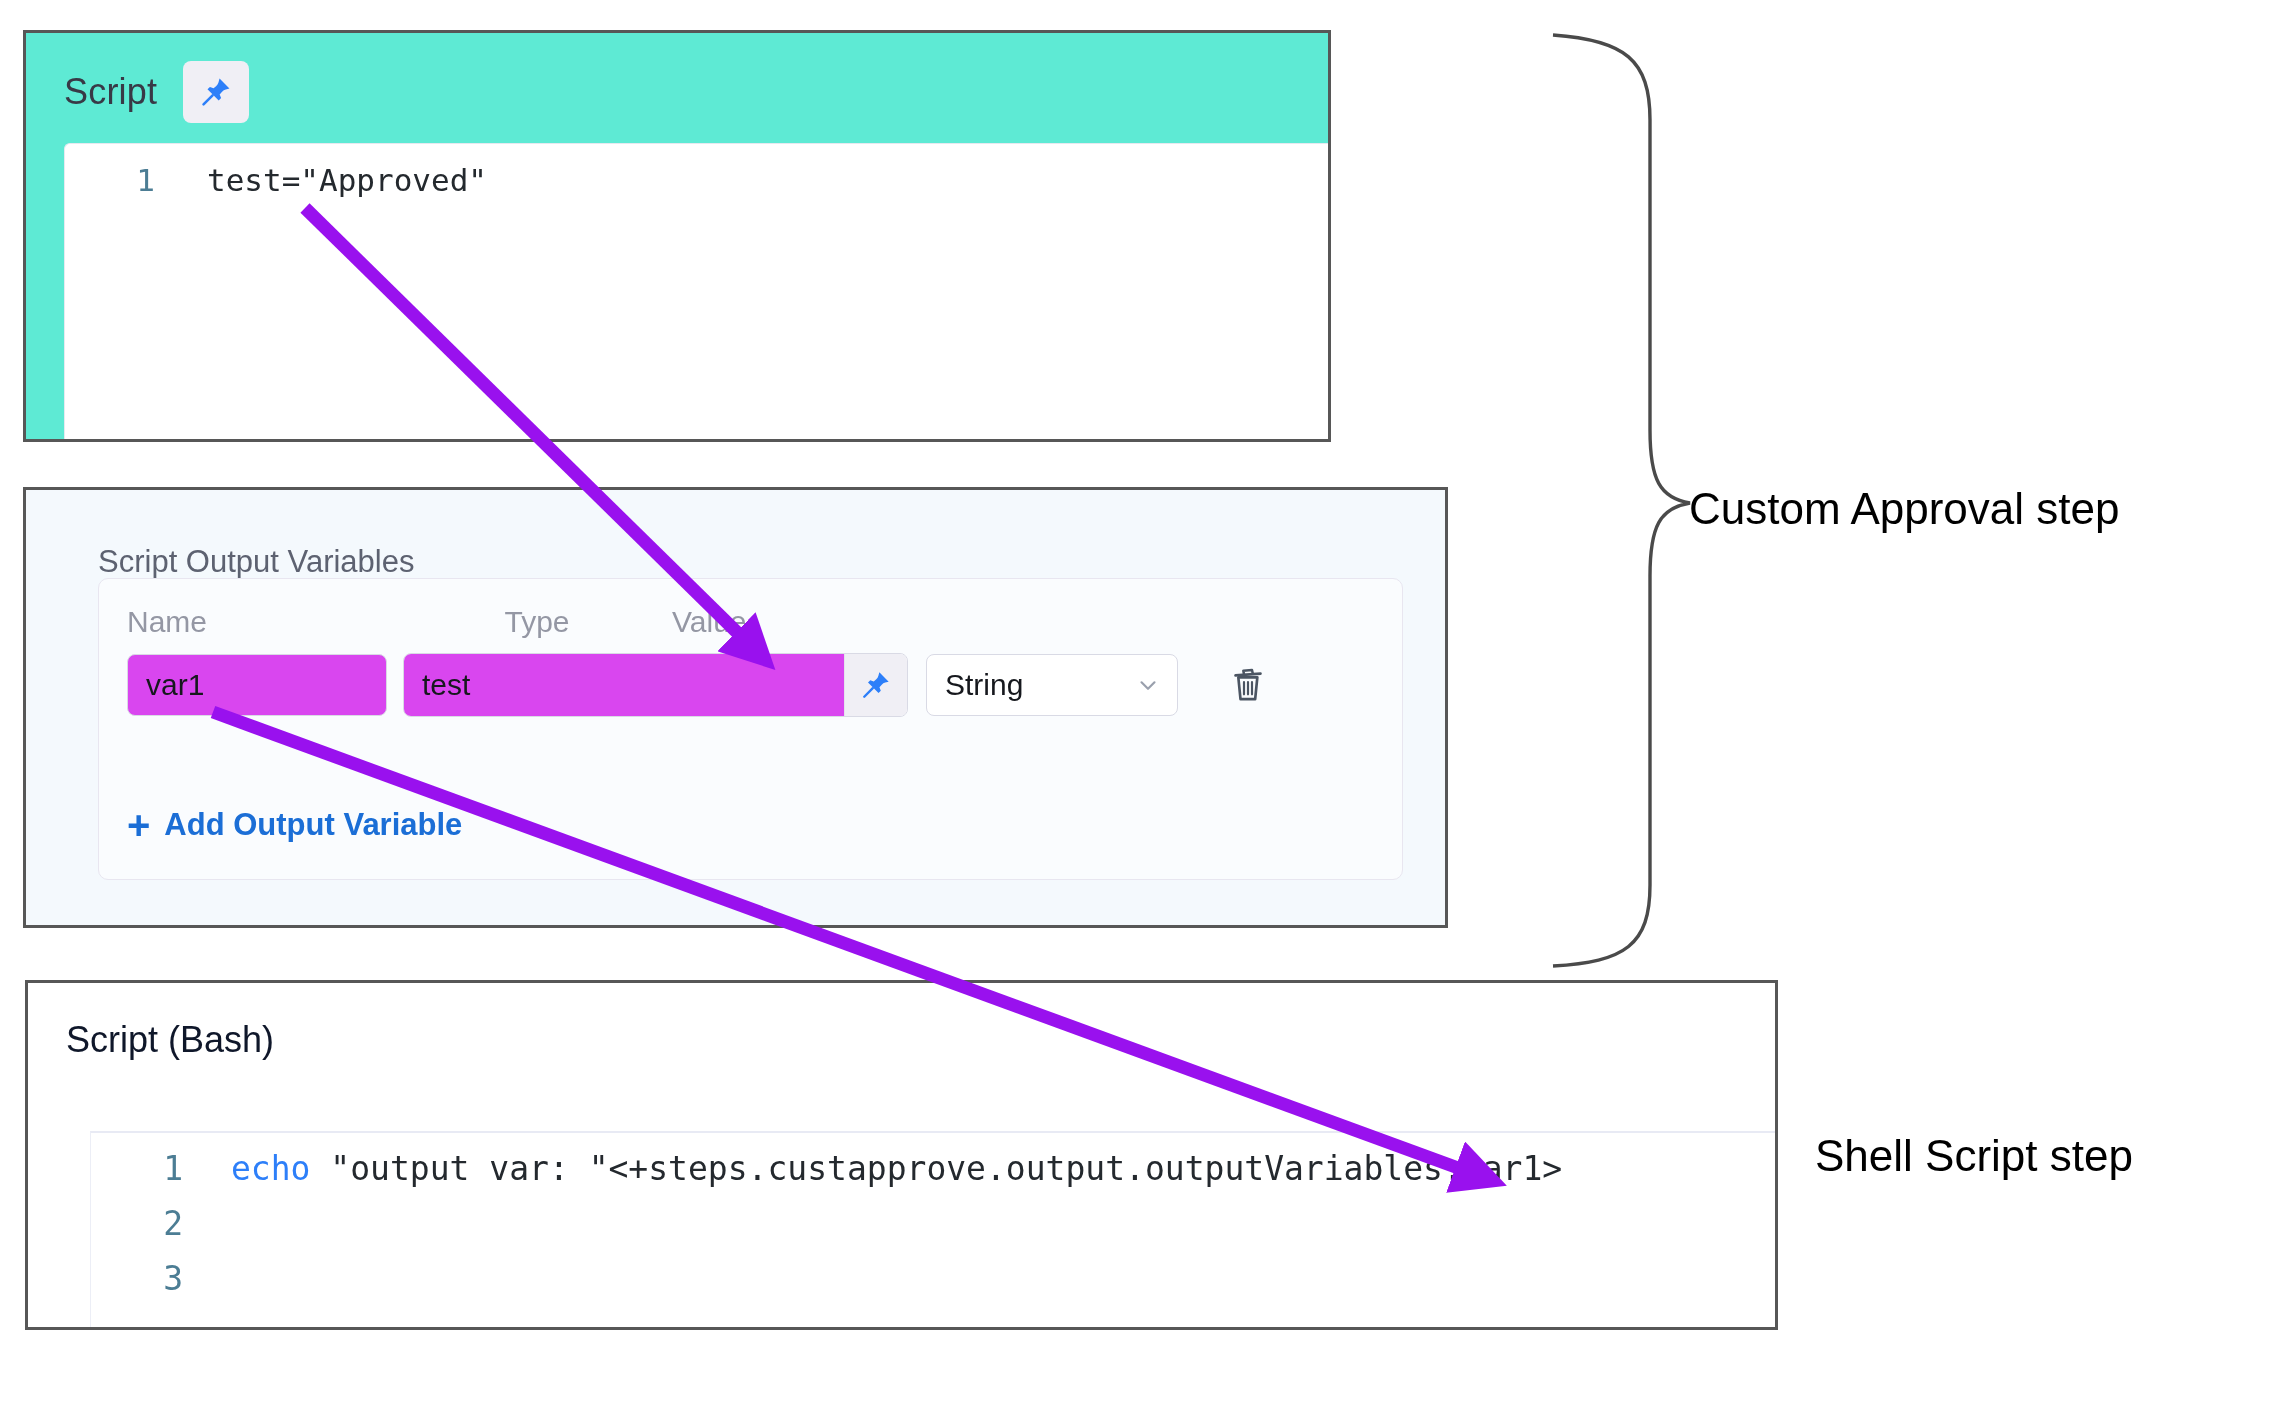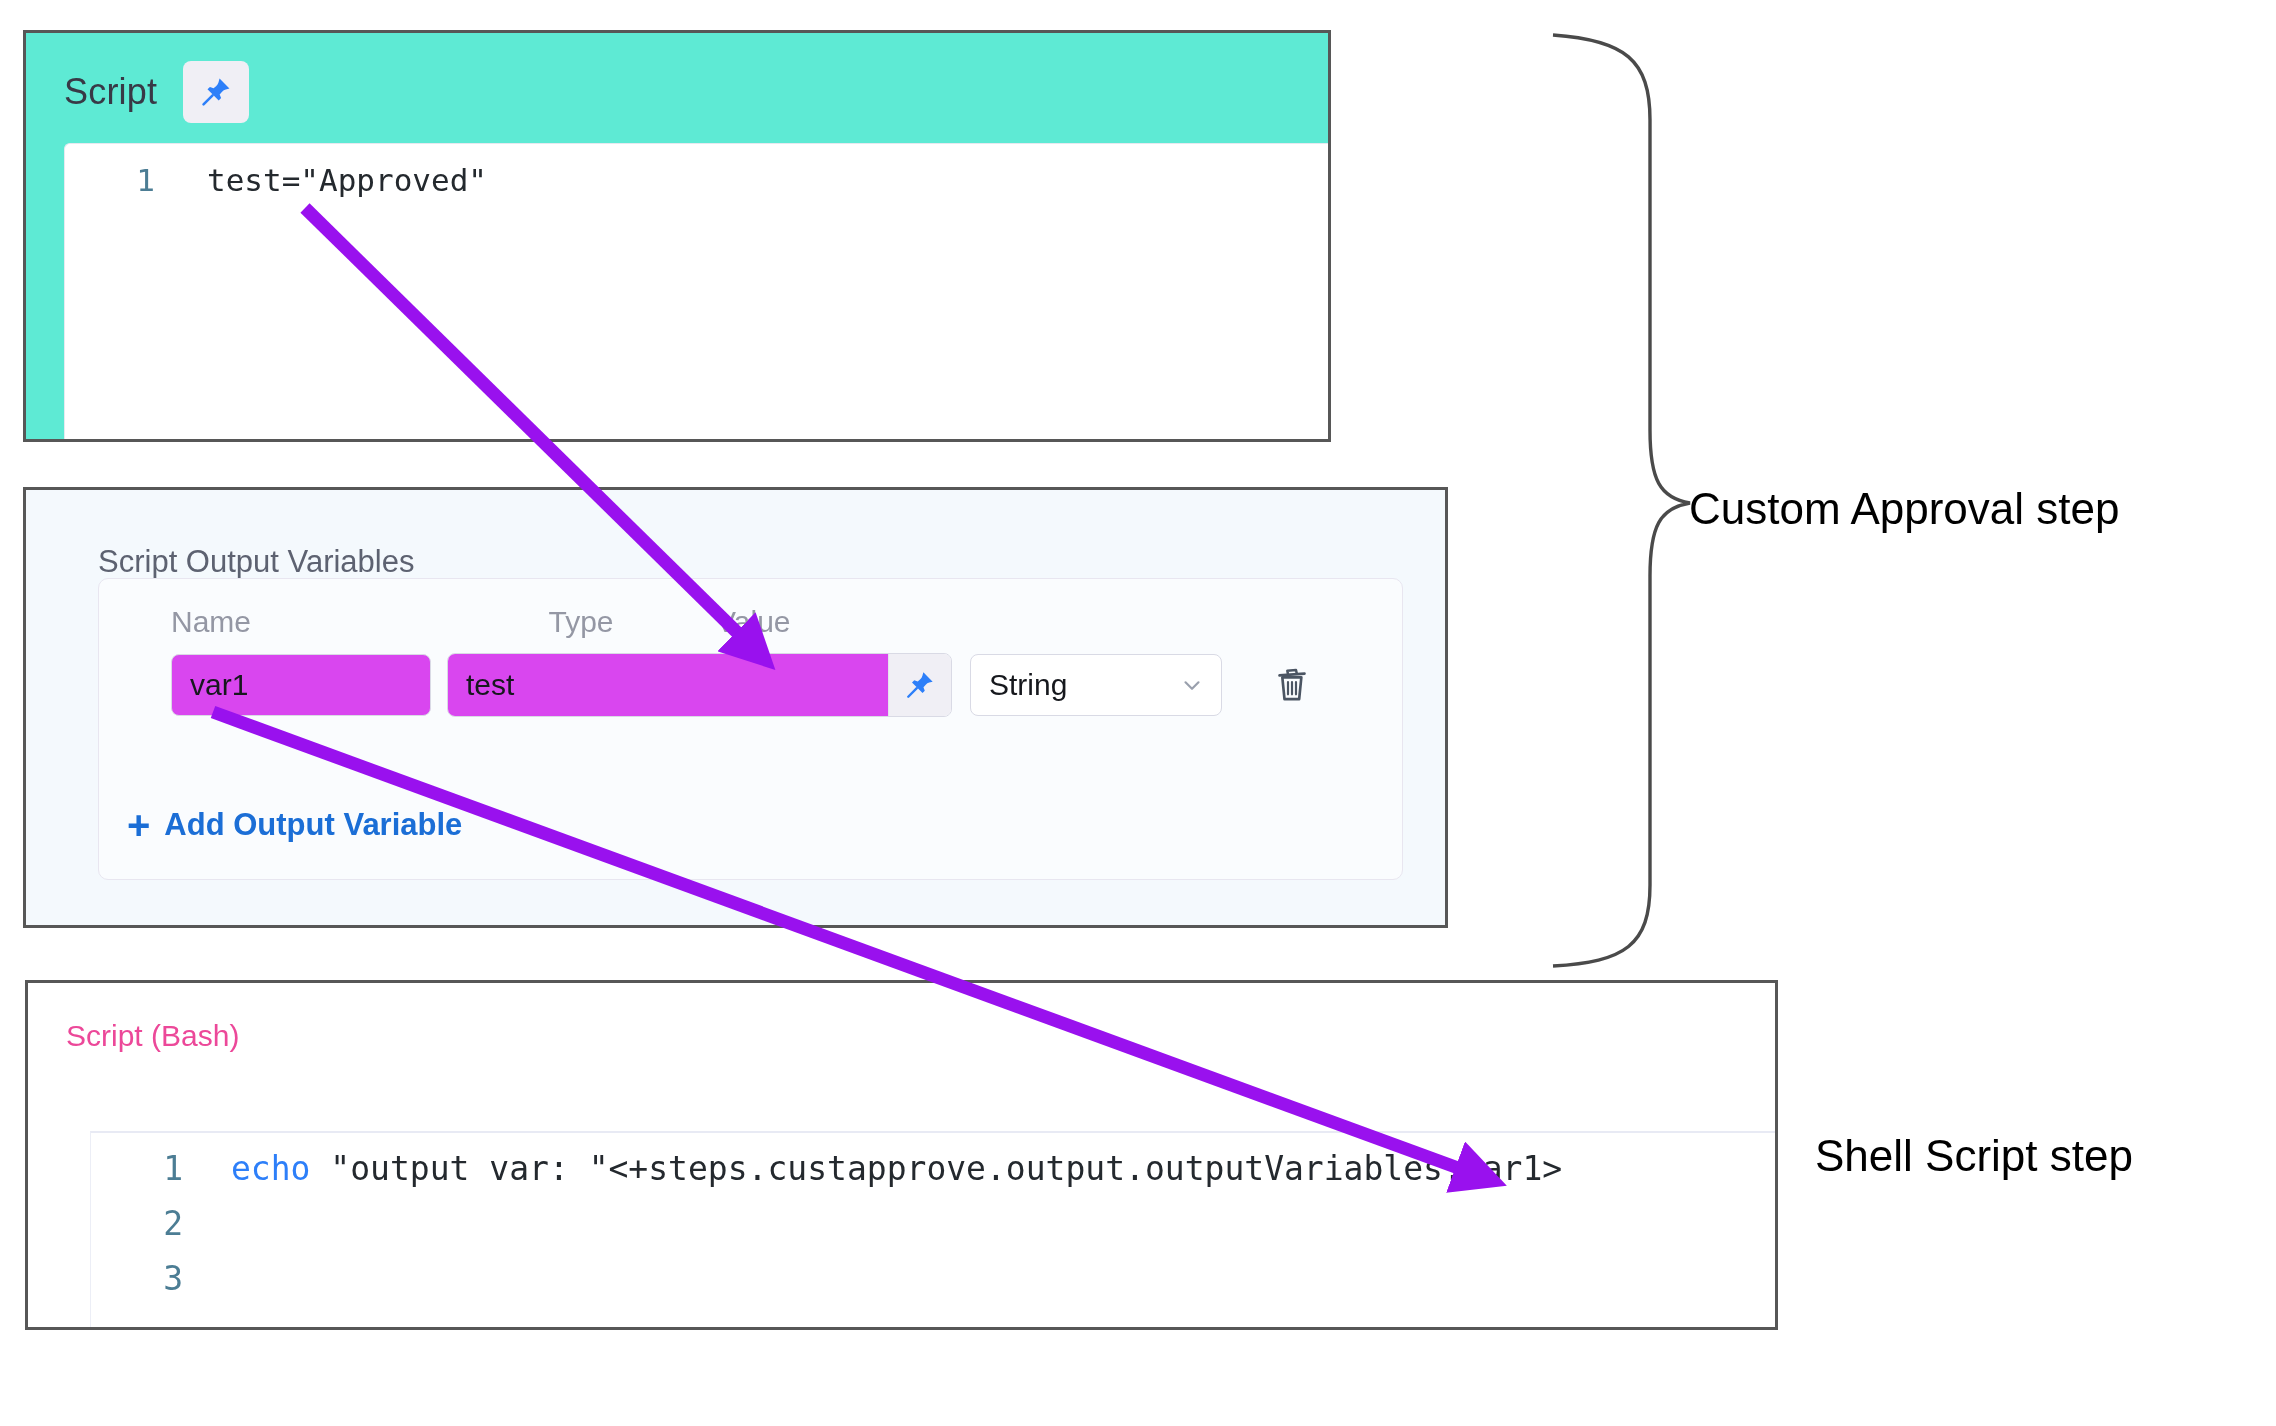--- a/index.html
+++ b/index.html
@@ -71,21 +71,20 @@
   #outvars-title {
     position: absolute; left: 72px; top: 30px;
     font-size: 31px; color: #5d6271; margin-top: 24px;
   }
   #outvars-card {
     position: absolute;
     left: 72px; top: 88px; right: 42px; bottom: 45px;
     background: #fafcfe;
     border: 1px solid #e8e6f0;
     border-radius: 10px;
-    padding-left: 44px;
   }
   #outvars-headrow {
     display: flex; align-items: center;
     padding: 26px 0 0 28px;
   }
   .col-head {
     font-size: 30px; color: #9497a4;
   }
   .col-name  { width: 275px; }
   .col-type  { width: 270px; text-align: center; }
@@ -148,21 +147,21 @@
   }
   .plus-glyph { font-size: 40px; line-height: 1; font-weight: bold; }
 
   
   #bash-panel {
     left: 25px; top: 980px; width: 1753px; height: 350px;
     background: #ffffff;
   }
   #bash-title {
     position: absolute; left: 38px; top: 36px;
-    font-size: 30px; color: #ec4899;
+    font-size: 36px; color: #0f172a;
   }
   #bash-editor {
     position: absolute;
     left: 62px; top: 148px; right: 0; bottom: 0;
     background: #ffffff;
     border-top: 2px solid #e8eaf4;
     border-left: 1px solid #eceef6;
   }
   #bash-editor .code-line { padding-top: 16px; }
   #bash-editor .ln { width: 92px; font-size: 33px; }

